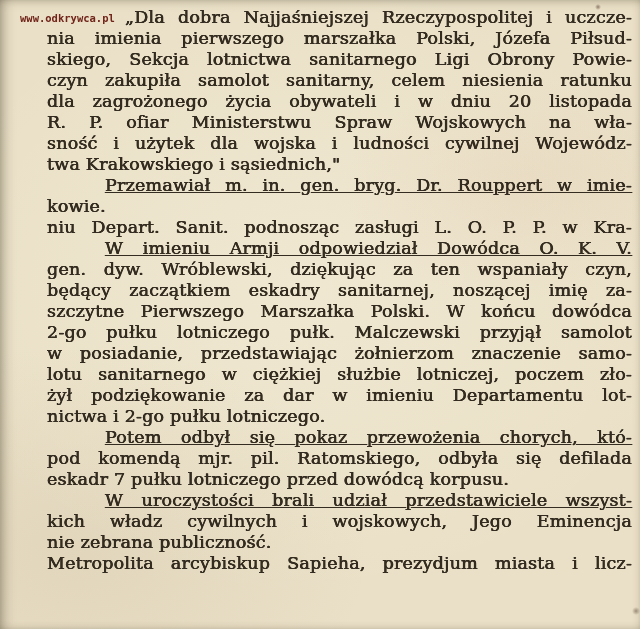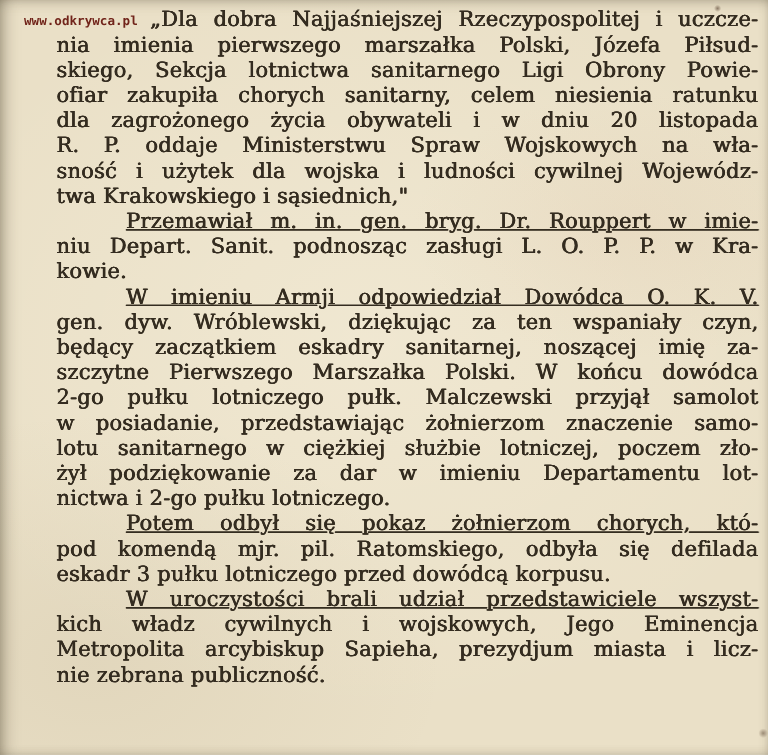--- a/index.html
+++ b/index.html
@@ -60,47 +60,47 @@
 </head>
 <body>
 
 <div class="page" style="background-color: rgb(234, 224, 199);">
   <div class="watermark" style="color: rgb(113, 36, 26);">www.odkrywca.pl</div>
   <div class="text-block" style="color: rgb(52, 44, 32);">
       <div class="paragraph">
         <div class="line first-quote">„Dla dobra Najjaśniejszej Rzeczypospolitej i uczcze-</div>
         <div class="line">nia imienia pierwszego marszałka Polski, Józefa Piłsud-</div>
         <div class="line">skiego, Sekcja lotnictwa sanitarnego Ligi Obrony Powie-</div>
-        <div class="line">ofiar zakupiła chorych sanitarny, celem niesienia ratunku</div>
+        <div class="line">czyn zakupiła samolot sanitarny, celem niesienia ratunku</div>
         <div class="line">dla zagrożonego życia obywateli i w dniu 20 listopada</div>
-        <div class="line">R. P. oddaje Ministerstwu Spraw Wojskowych na wła-</div>
+        <div class="line">R. P. ofiar Ministerstwu Spraw Wojskowych na wła-</div>
         <div class="line">sność i użytek dla wojska i ludności cywilnej Wojewódz-</div>
         <div class="line last">twa Krakowskiego i sąsiednich,"</div>
       </div>
       <div class="paragraph">
         <div class="line first-indent">Przemawiał m. in. gen. bryg. Dr. Rouppert w imie-</div>
+        <div class="line last">kowie.</div>
         <div class="line">niu Depart. Sanit. podnosząc zasługi L. O. P. P. w Kra-</div>
-        <div class="line last">kowie.</div>
       </div>
       <div class="paragraph">
         <div class="line first-indent">W imieniu Armji odpowiedział Dowódca O. K. V.</div>
         <div class="line">gen. dyw. Wróblewski, dziękując za ten wspaniały czyn,</div>
         <div class="line">będący zaczątkiem eskadry sanitarnej, noszącej imię za-</div>
         <div class="line">szczytne Pierwszego Marszałka Polski. W końcu dowódca</div>
         <div class="line">2-go pułku lotniczego pułk. Malczewski przyjął samolot</div>
         <div class="line">w posiadanie, przedstawiając żołnierzom znaczenie samo-</div>
         <div class="line">lotu sanitarnego w ciężkiej służbie lotniczej, poczem zło-</div>
         <div class="line">żył podziękowanie za dar w imieniu Departamentu lot-</div>
         <div class="line last">nictwa i 2-go pułku lotniczego.</div>
       </div>
       <div class="paragraph">
-        <div class="line first-indent">Potem odbył się pokaz żołnierzom chorych, któ-</div>
+        <div class="line first-indent">Potem odbył się pokaz przewożenia chorych, któ-</div>
         <div class="line">pod komendą mjr. pil. Ratomskiego, odbyła się defilada</div>
-        <div class="line last">eskadr 3 pułku lotniczego przed dowódcą korpusu.</div>
+        <div class="line last">eskadr 7 pułku lotniczego przed dowódcą korpusu.</div>
       </div>
       <div class="paragraph">
         <div class="line first-indent">W uroczystości brali udział przedstawiciele wszyst-</div>
         <div class="line">kich władz cywilnych i wojskowych, Jego Eminencja</div>
+        <div class="line last">nie zebrana publiczność.</div>
         <div class="line">Metropolita arcybiskup Sapieha, prezydjum miasta i licz-</div>
-        <div class="line last">nie zebrana publiczność.</div>
       </div>
     </div>
 </div>
 
 </body></html>

